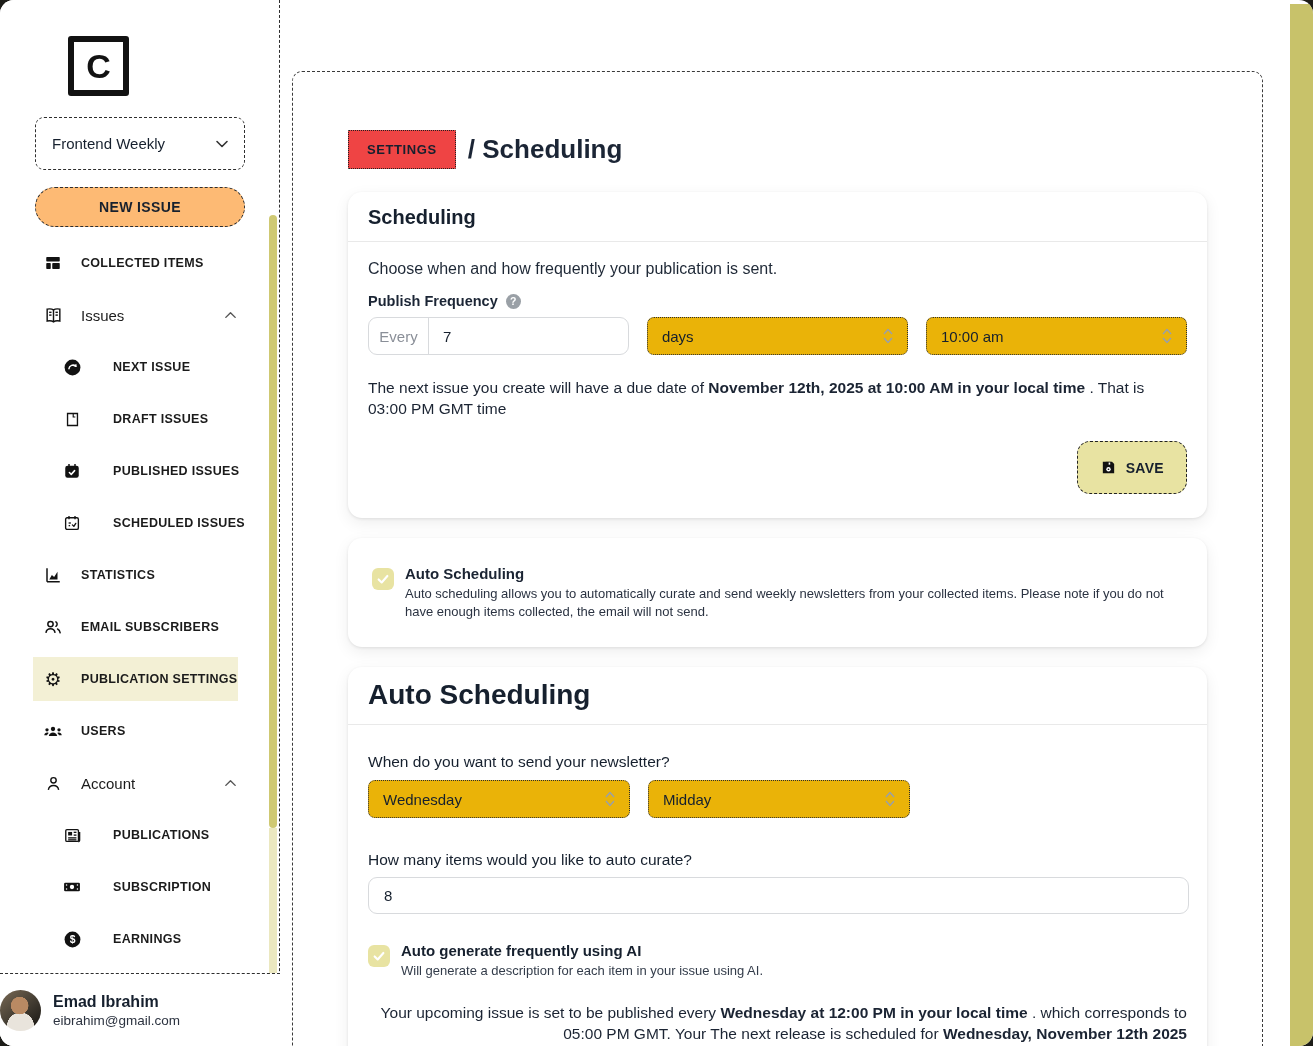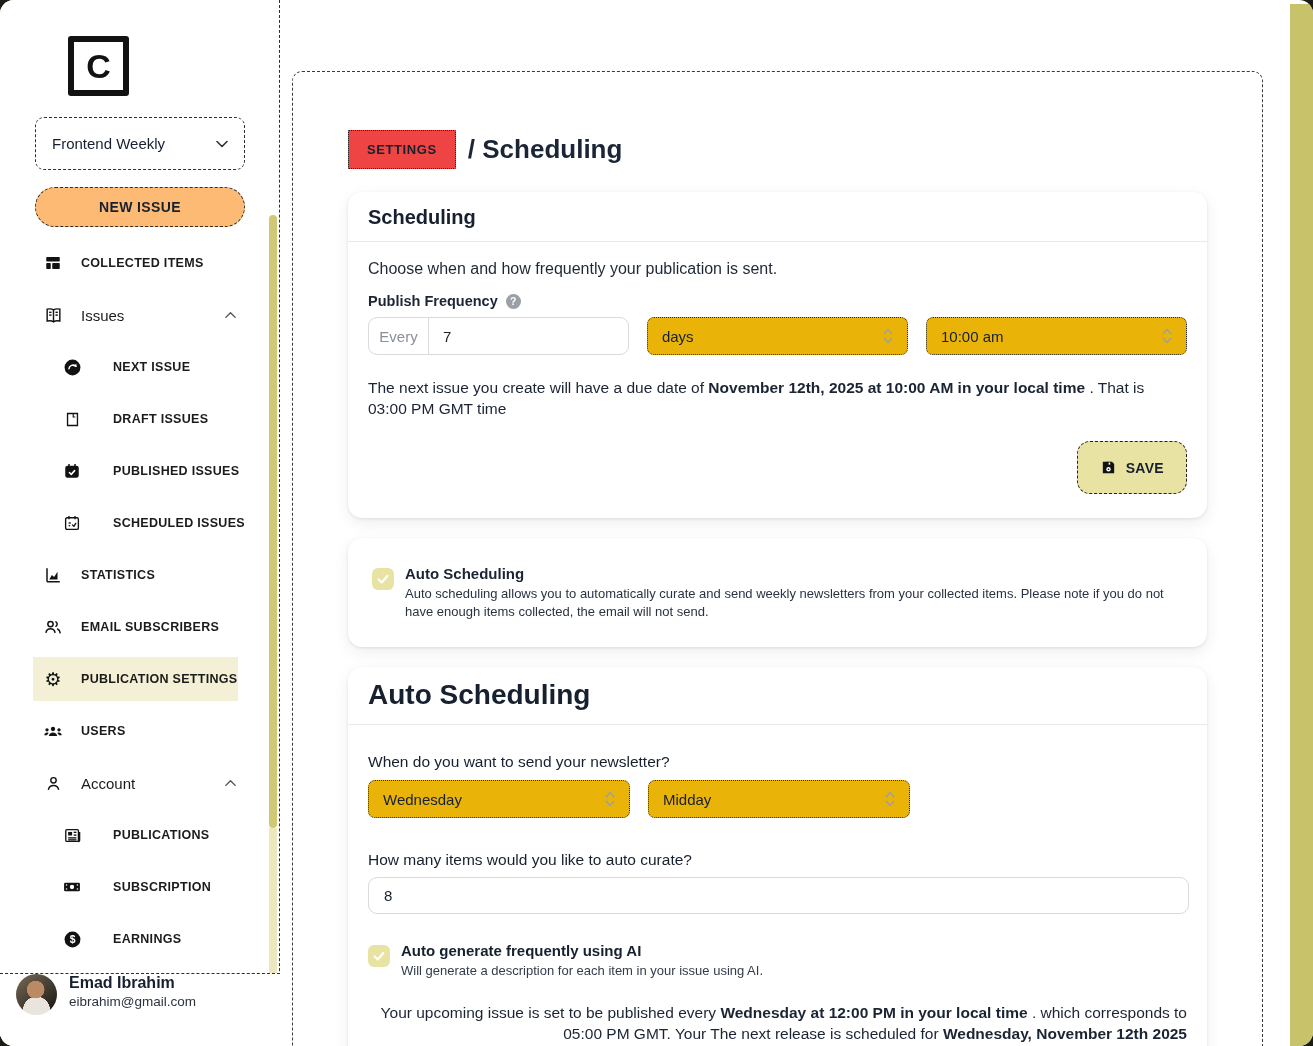--- a/index.html
+++ b/index.html
@@ -66,21 +66,21 @@
     margin-left: 18px; font-size: 12.5px; font-weight: 700; letter-spacing: 0.3px;
     color: #1b1b1b; white-space: nowrap;
   }
   .nav-row .lbl.group { font-size: 15px; font-weight: 500; letter-spacing: 0; }
   .nav-row .chev { margin-left: auto; color: #555; display: flex; }
   .glyph { font-family: "DejaVu Sans", sans-serif; font-size: 19px; line-height: 1; }
   
   .user-panel {
     position: absolute; bottom: 0; left: 0; width: 280px; height: 73px;
     background: #fff; border-top: 1px dashed #2e2e2e; z-index: 6;
-    display: flex; padding-left: 16px; cursor: pointer;
+    display: flex; align-items: center; cursor: pointer;
   }
   .avatar {
     width: 41px; height: 41px; border-radius: 50%; flex: 0 0 41px;
     background:
       radial-gradient(circle at 48% 38%, #b98a63 0 26%, transparent 27%),
       radial-gradient(circle at 50% 88%, #e9e4dc 0 32%, transparent 33%),
       linear-gradient(140deg, #7a6a55 0%, #403a30 55%, #14120f 100%);
     overflow: hidden;
   }
   .user-meta { margin-left: 12px; }

